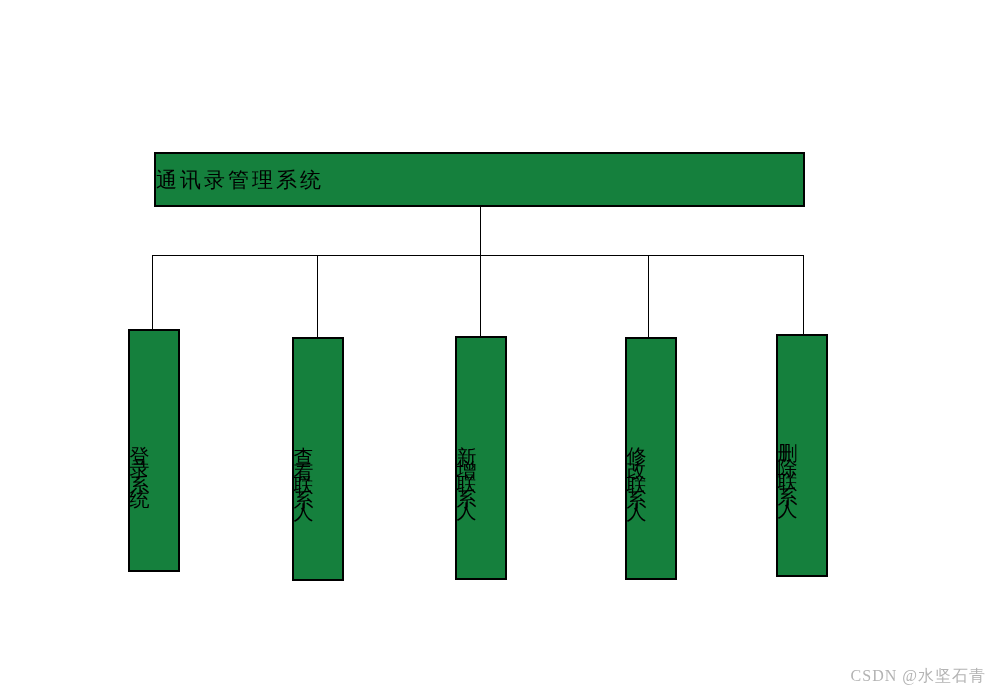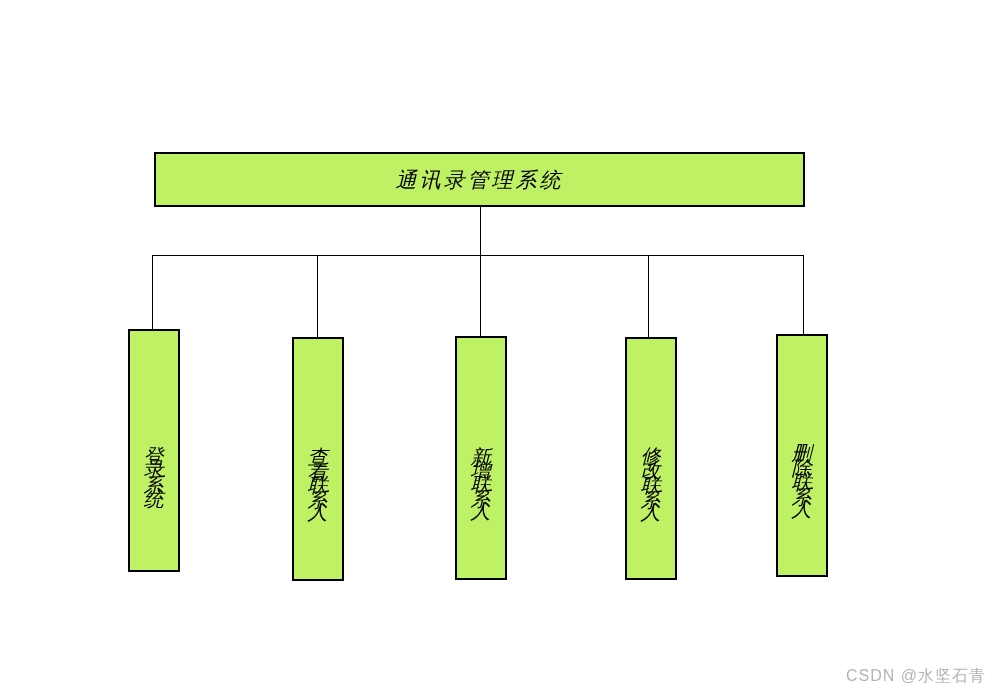--- a/index.html
+++ b/index.html
@@ -13,25 +13,24 @@
     height: 697px;
     background: #ffffff;
     overflow: hidden;
     font-family: "Liberation Serif", "DejaVu Serif", serif;
     color: #000000;
   }
   .node {
     position: absolute;
     box-sizing: border-box;
     border: 2px solid #000000;
-    background: #bef264;
+    background: #15803d;
     display: flex;
     align-items: center;
-    justify-content: center;
-    font-style: italic;
+    justify-content: flex-start;
   }
   .root-node {
     left: 154px;
     top: 152px;
     width: 651px;
     height: 55px;
     font-size: 21px;
     letter-spacing: 3px;
   }
   .child-node {
@@ -60,21 +59,21 @@
   .drop-1    { left: 152px; top: 255px; width: 1px; height: 74px; }
   .drop-2    { left: 317px; top: 255px; width: 1px; height: 82px; }
   .drop-3    { left: 480px; top: 255px; width: 1px; height: 81px; }
   .drop-4    { left: 648px; top: 255px; width: 1px; height: 82px; }
   .drop-5    { left: 803px; top: 255px; width: 1px; height: 79px; }
 
   .watermark {
     position: absolute;
     right: 12px;
     bottom: 10px;
-    font-family: Liberation Sans, sans-serif;
+    font-family: Liberation Serif, serif;
     font-size: 16px;
     color: #b3b3b3;
     letter-spacing: 1px;
   }
 </style>
 </head>
 <body>
 
 <div class="canvas">
 

